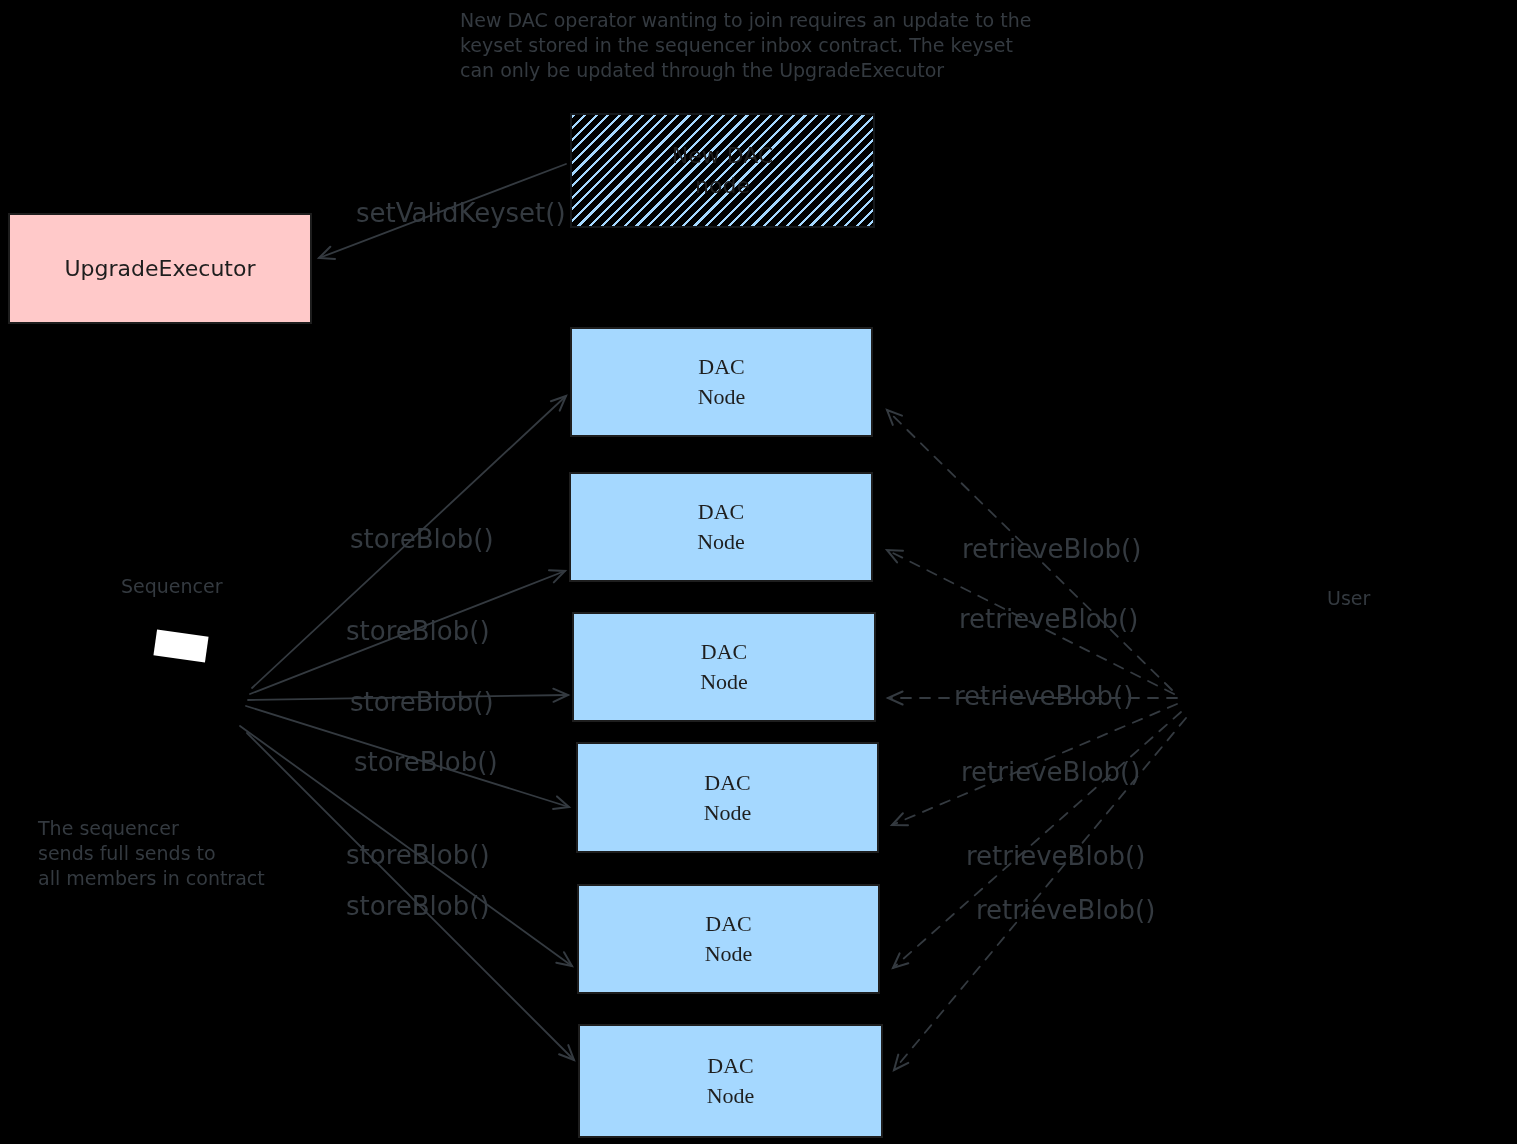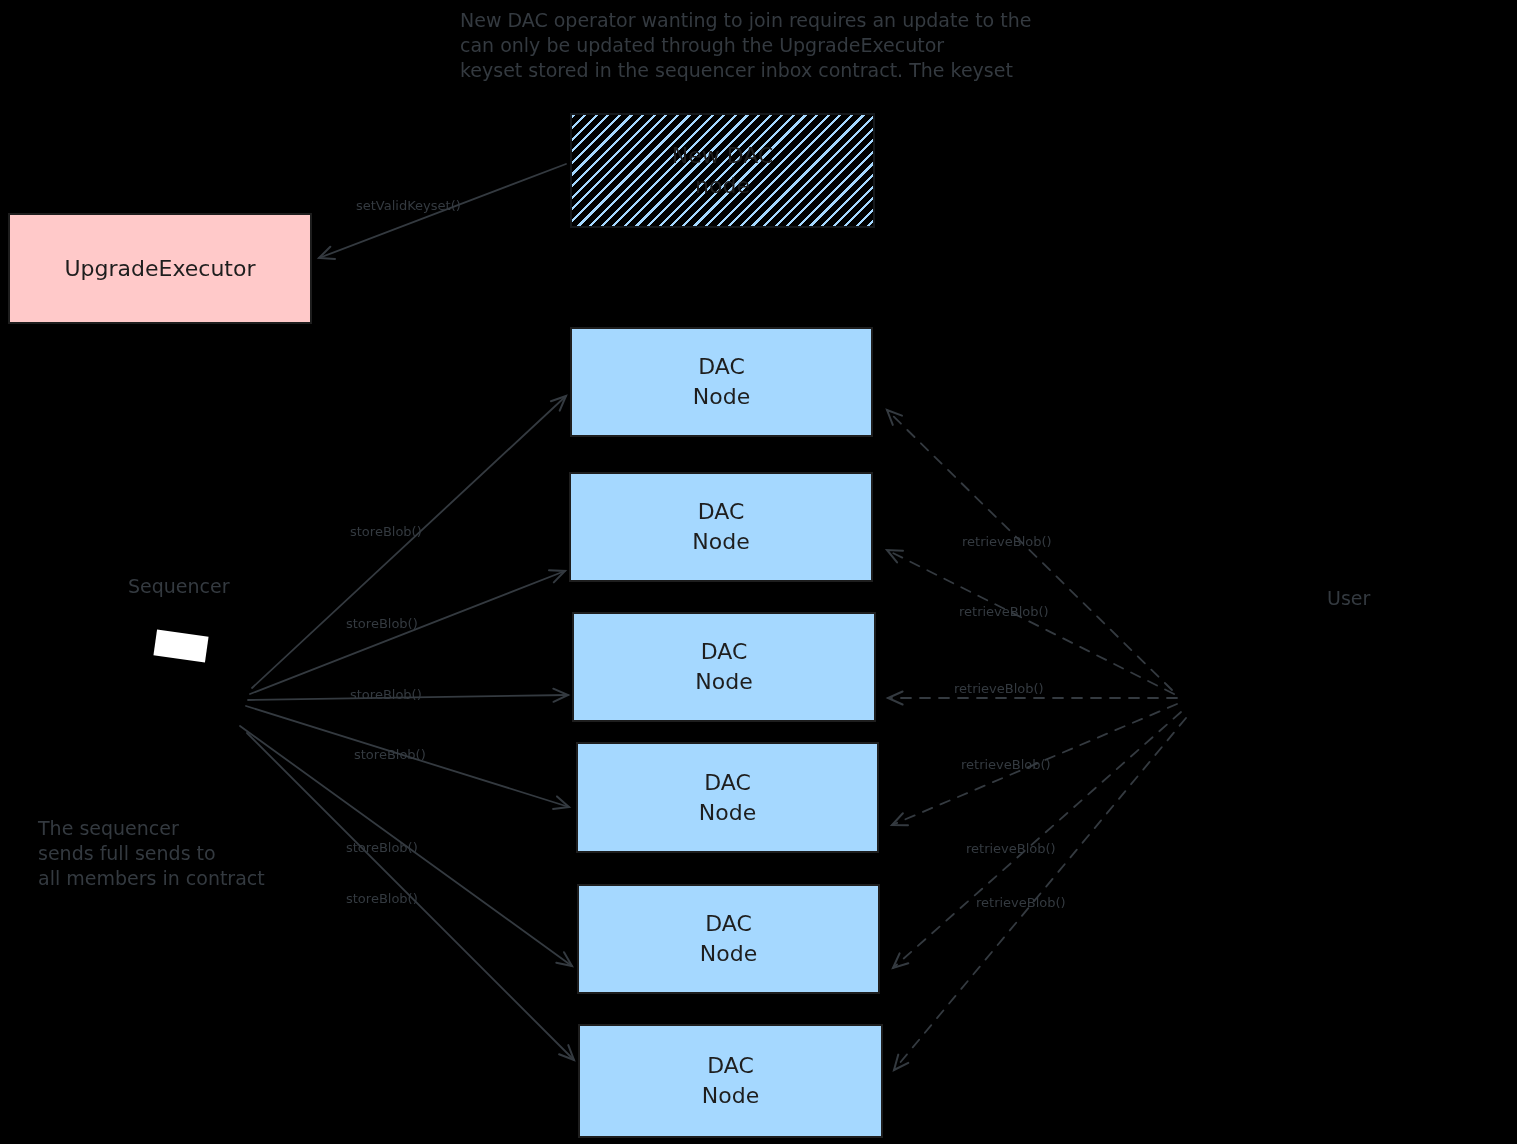--- a/index.html
+++ b/index.html
@@ -11,28 +11,28 @@
   .canvas{
     position:relative;width:1517px;height:1144px;background:var(--background);
     font-family:"DejaVu Sans",sans-serif;overflow:hidden;border-radius:27px;
   }
   .arrow-layer{position:absolute;left:0;top:0;}
   .box{
     position:absolute;display:flex;flex-direction:column;align-items:center;justify-content:center;
     text-align:center;border:2px solid var(--box_border);
     color:var(--box_text);font-size:22px;line-height:30px;box-sizing:border-box;
   }
-  .dac{background:var(--dac_node_fill);}
+  .dac{background:var(--dac_node_fill);font-family:Liberation Serif, serif;}
   .exec{background:var(--upgrade_executor_fill);}
   .hatched{
     border:2px solid #15181b;
     background:repeating-linear-gradient(135deg,var(--hatch) 0px,var(--hatch) 2.2px,transparent 2.2px,transparent 8.2px);
   }
   .note{position:absolute;color:var(--ink);font-size:19px;line-height:25px;white-space:nowrap;}
-  .lbl{position:absolute;color:var(--ink);font-size:13px;white-space:nowrap;}
+  .lbl{position:absolute;color:var(--ink);font-size:26px;white-space:nowrap;}
   .actor-label{position:absolute;color:var(--ink);font-size:19px;white-space:nowrap;}
   .screen{position:absolute;left:155px;top:633px;width:52px;height:26px;background:var(--sequencer_screen);transform:rotate(8deg);}
 </style>
 </head>
 <body>
 
 <div class="canvas">
 
   <svg class="arrow-layer" width="1517" height="1144" viewBox="0 0 1517 1144">
       <g>
@@ -84,32 +84,32 @@
         <path d="M899.6 953.4 L893 968 L908.3 963.2" fill="none" stroke="var(--ink)" stroke-width="2" stroke-linecap="round"></path>
       </g>
       <g>
         <line x1="1186" y1="718" x2="894" y2="1070" stroke="var(--ink)" stroke-width="1.8" stroke-linecap="round" stroke-dasharray="10 9"></line>
         <path d="M898.3 1054.6 L894 1070 L908.3 1062.9" fill="none" stroke="var(--ink)" stroke-width="2" stroke-linecap="round"></path>
       </g>
     </svg>
 
   <div class="note" style="left:460px;top:8px">
     <div>New DAC operator wanting to join requires an update to the</div>
+    <div>keyset stored in the sequencer inbox contract. The keyset</div>
     <div>can only be updated through the UpgradeExecutor</div>
-    <div>keyset stored in the sequencer inbox contract. The keyset</div>
   </div>
 
 
   <div class="note" style="left:38px;top:816px">
     <div>The sequencer</div>
     <div>sends full sends to</div>
     <div>all members in contract</div>
   </div>
 
-  <div class="actor-label" style="left:128px;top:575px">Sequencer</div>
+  <div class="actor-label" style="left:121px;top:575px">Sequencer</div>
   <div class="screen"></div>
   <div class="actor-label" style="left:1327px;top:587px">User</div>
 
   <div class="box hatched" style="left:570px;top:113px;width:305px;height:115px">
     <div>New DAC</div>
     <div>node</div>
   </div>
 
   <div class="box exec" style="left:8px;top:213px;width:304px;height:111px">
     <div>UpgradeExecutor</div>

